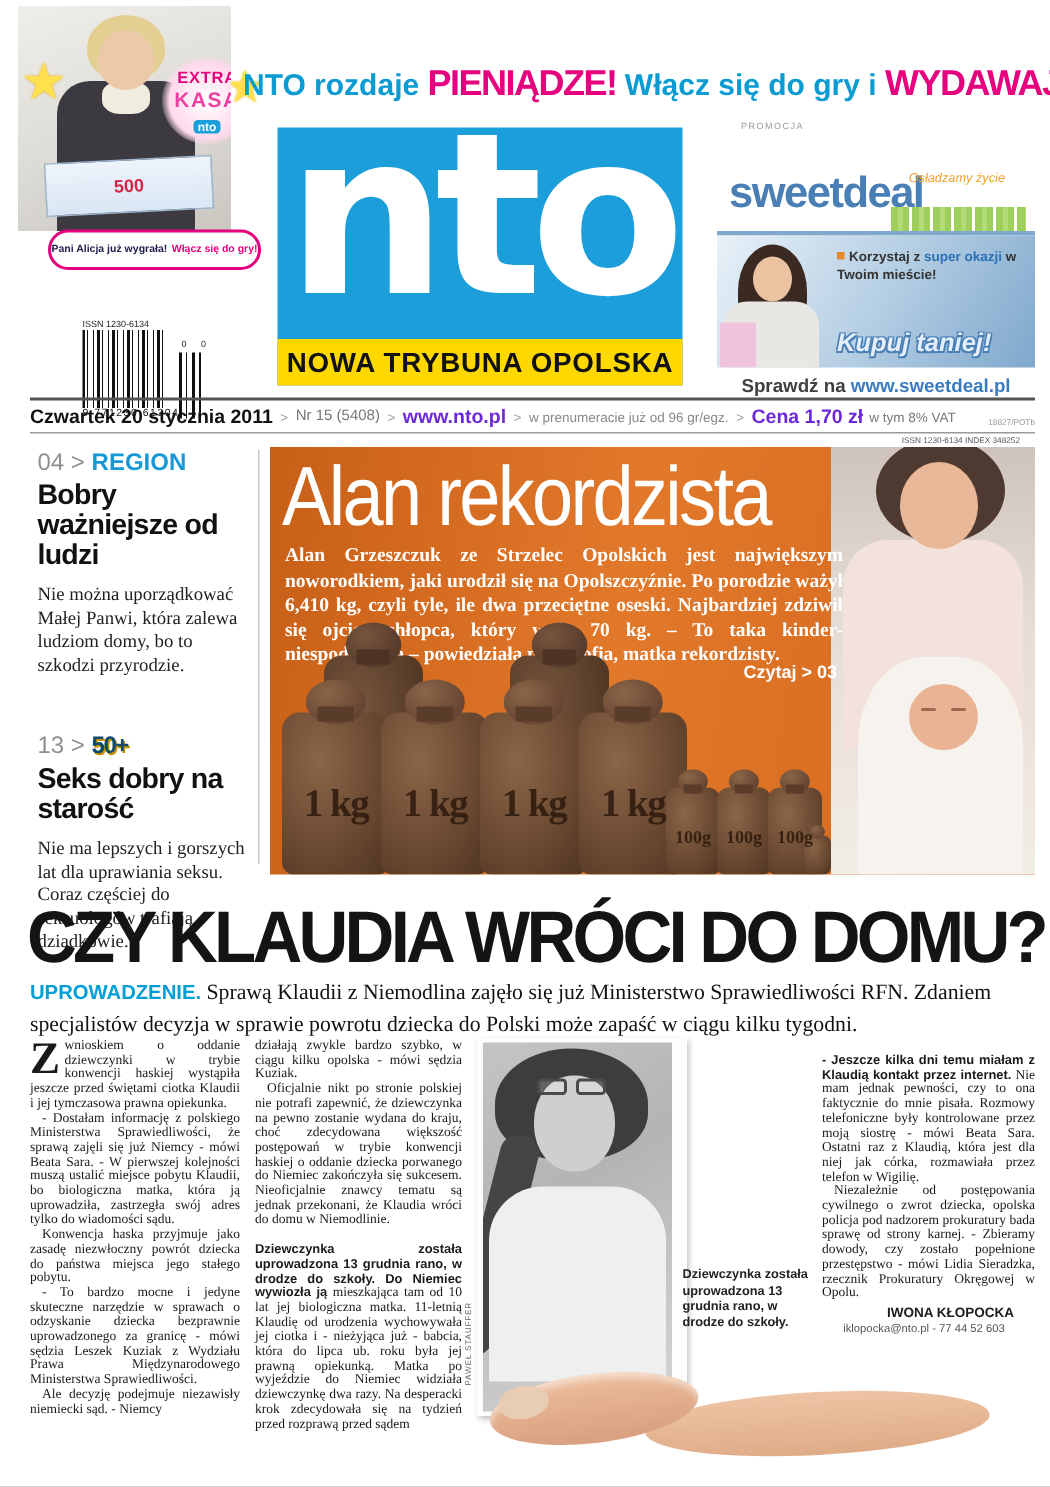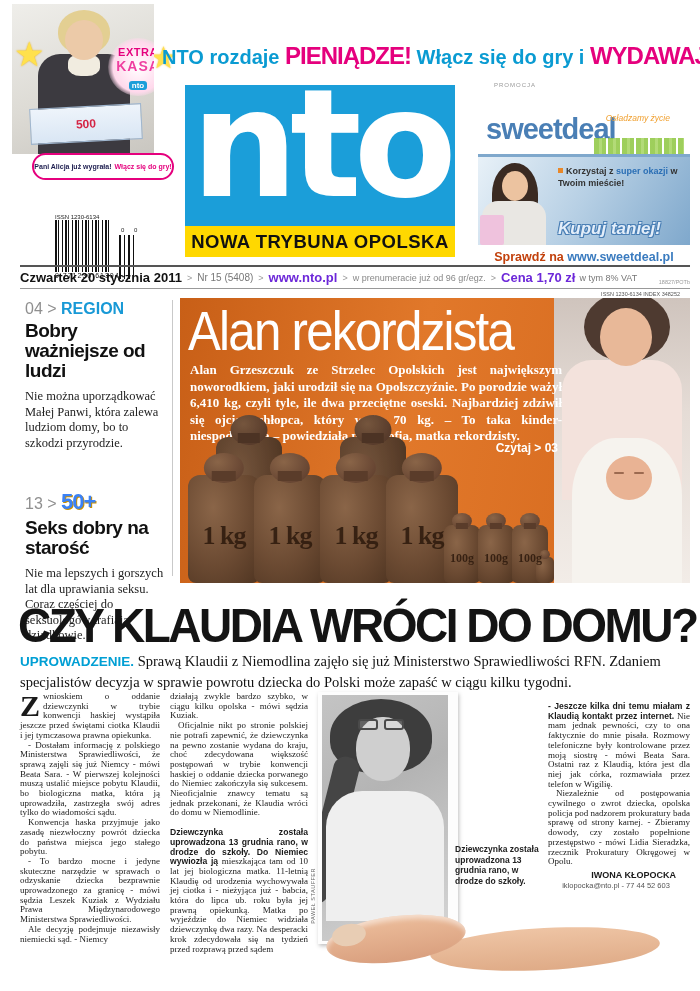--- a/index.html
+++ b/index.html
@@ -62,40 +62,40 @@
   .ad-woman-face { position:absolute; left:24px; top:14px; width:26px; height:30px; border-radius:50%; background:#ecc3a0; }
   .ad-woman-body { position:absolute; left:4px; top:44px; width:64px; height:46px; border-radius:16px 16px 0 0; background:#e9e7e3; }
   .ad-bag { position:absolute; left:2px; top:58px; width:24px; height:30px; background:#efc2dd; border-radius:2px; }
   .ad-bullets { position:absolute; left:80px; top:8px; width:126px; font-size:9px; font-weight:bold; color:#333; line-height:12px; }
   .ad-bullets .row { margin-bottom:3px; }
   .bullet { display:inline-block; width:5px; height:5px; background:#e8882a; margin-right:3px; vertical-align:1px; }
   .hl-blue { color:#2b6fb5; } .hl-or { color:#c0722a; }
   .ad-cta { position:absolute; left:80px; bottom:6px; font-size:17px; font-weight:bold; font-style:italic; color:#e3eefa;
     text-shadow:1px 1px 0 #4a7fb5,-1px 1px 0 #4a7fb5,1px -1px 0 #4a7fb5,-1px -1px 0 #4a7fb5; }
   .ad-foot { height:26px; text-align:center; font-size:12.5px; font-weight:bold; line-height:24px; }
-  .ad-foot .pre { color:#c2410c; } .ad-foot .lnk { color:#3a7bbf; }
+  .ad-foot .pre { color:#404040; } .ad-foot .lnk { color:#3a7bbf; }
   .ad-ref { position:absolute; right:0; bottom:-8px; font-size:5.5px; color:#999; }
 
   
   .dateline { position:absolute; left:20px; top:265px; width:670px; height:24px;
     border-top:2px solid #555; border-bottom:1px solid #999; display:flex; align-items:center; white-space:nowrap; }
   .dateline .d { font-weight:bold; font-size:13px; color:#111; }
   .dateline .sep { color:#999; font-size:9px; margin:0 5px; }
   .dateline .g { color:#777; font-size:10px; }
   .dateline .site { color:#6d28d9; font-weight:bold; font-size:13px; }
   .dateline .g2 { color:#888; font-size:9px; }
   .dateline .price { font-weight:bold; font-size:13px; color:#6d28d9; }
   .dateline .vat { color:#777; font-size:9px; margin-left:4px; }
   .issn-line { position:absolute; right:20px; top:291px; font-size:5.5px; color:#555; }
 
   
   .teasers { position:absolute; left:25px; top:300px; width:142px; }
   .kicker { font-size:16px; color:#8f8f8f; }
   .kicker .sec { color:#1899d6; font-weight:bold; }
-  .kicker .gold { color:#3b82f6; font-weight:bold; font-size:22px; text-shadow:1px 1px 0 #c98f00; letter-spacing:-1px; }
+  .kicker .gold { color:#0c4a6e; font-weight:bold; font-size:16px; text-shadow:1px 1px 0 #c98f00; letter-spacing:-1px; }
   .t-title { font-size:19px; font-weight:bold; color:#111; line-height:20px; margin:3px 0 8px; letter-spacing:-.5px; }
   .t-text { font-family:"Liberation Serif", serif; font-size:12.5px; line-height:15.5px; color:#222; }
   .t2 { margin-top:38px; }
   .v-divider { position:absolute; left:172px; top:300px; width:1px; height:276px; background:#c9c9c9; }
 
   
   .feature { position:absolute; left:180px; top:298px; width:510px; height:285px;
     background:linear-gradient(100deg,#c85f17 0%,#e1782a 45%,#d4671c 100%); overflow:hidden; }
   .f-photo { position:absolute; right:0; top:0; width:136px; height:285px;
     background:linear-gradient(#cfc4bd 0%,#e5dcd6 40%,#f2ece7 100%); }

